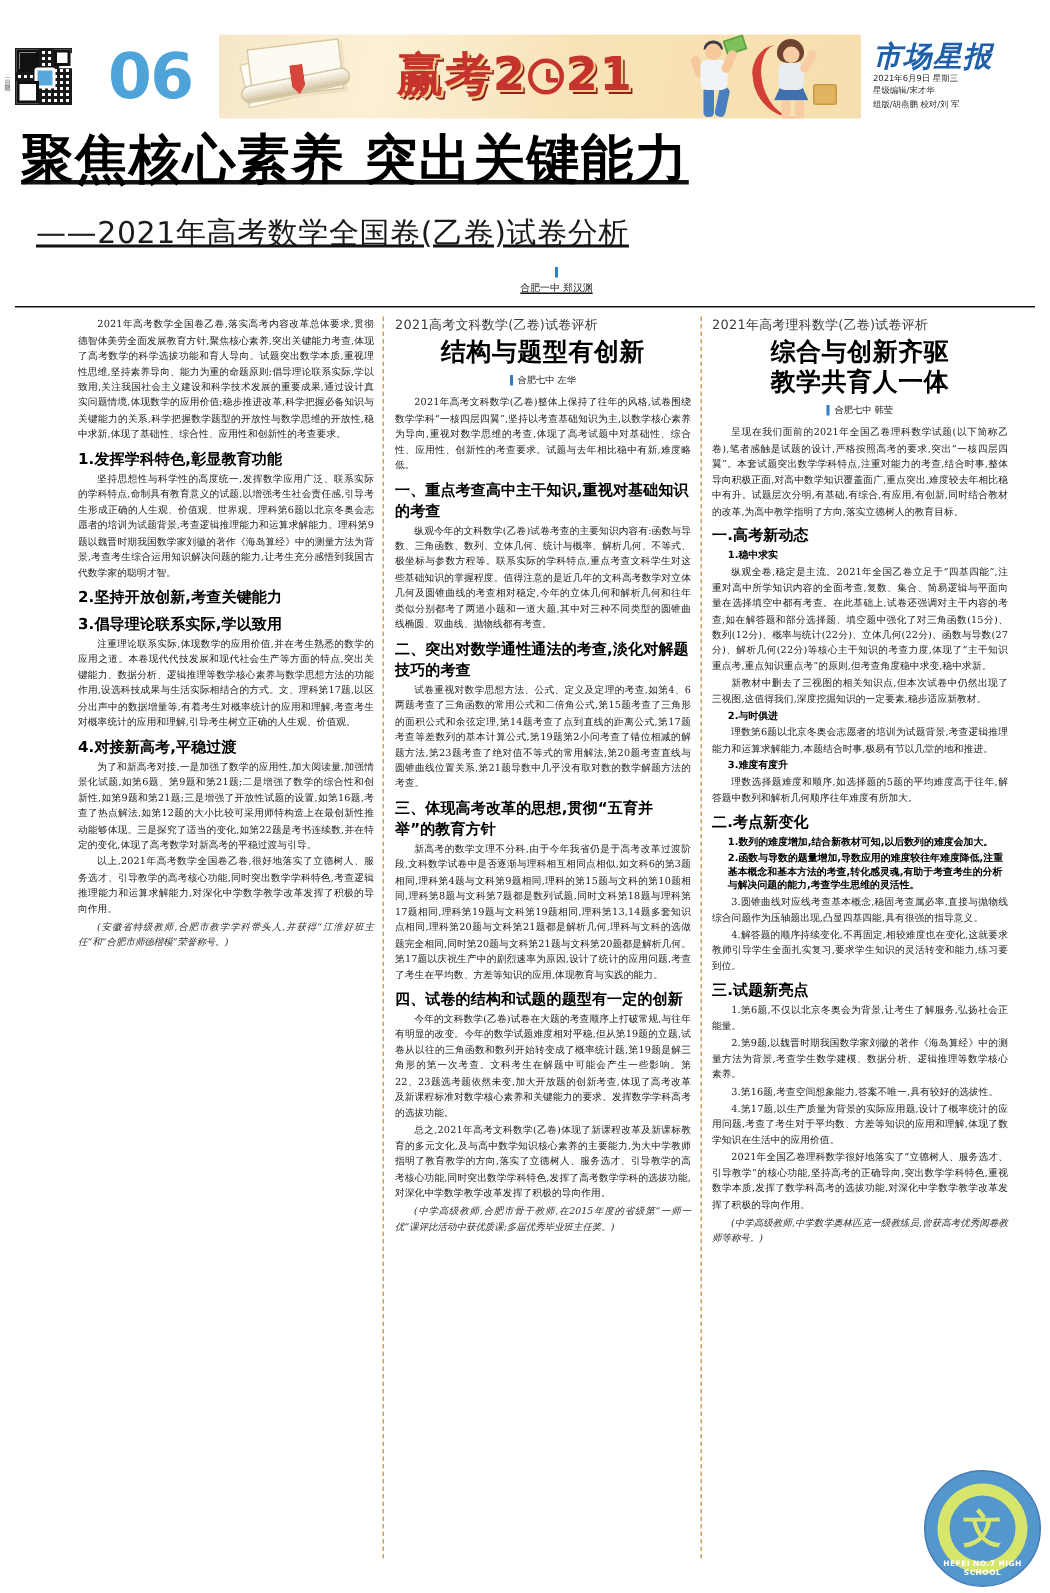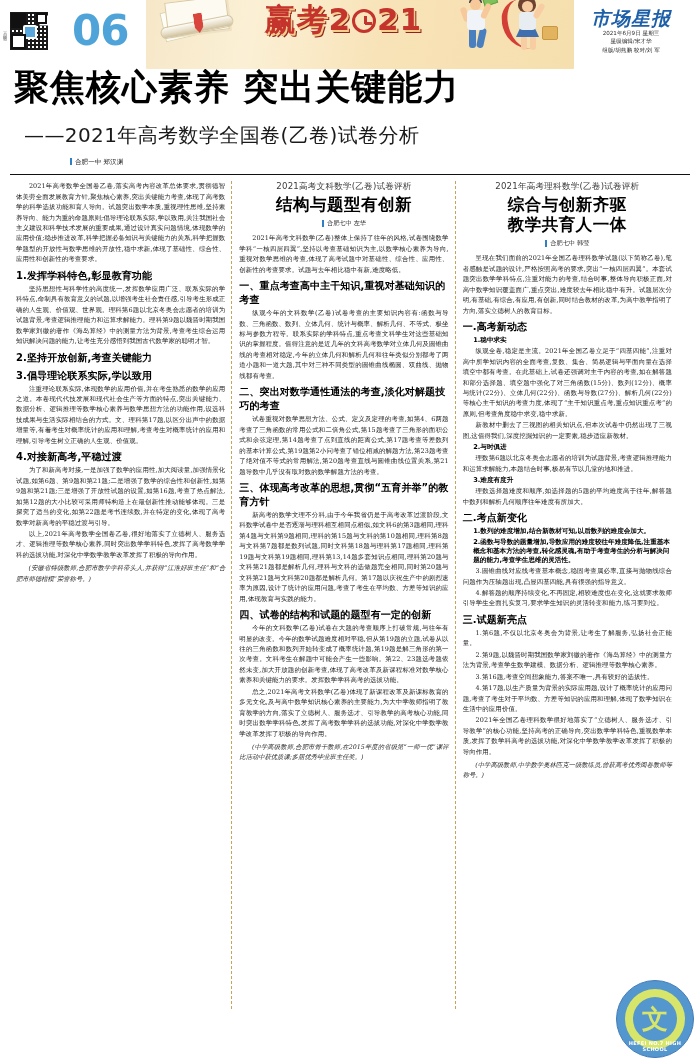--- a/index.html
+++ b/index.html
@@ -11,20 +11,21 @@
     position:relative;
     overflow:hidden;
   }
 
   
   .masthead {
     position:relative;
     height:62px;
     display:flex;
     align-items:center;
+    margin-top:20px;
   }
   .qr-block {
     width:58px; height:50px;
     margin-left:2px;
     display:flex; align-items:center;
     flex:0 0 auto;
   }
   .qr-side-text {
     writing-mode:vertical-rl;
     font-size:4.2px;
@@ -67,21 +68,21 @@
     font-size:42px;
     color:#4ea3d8;
     letter-spacing:-1px;
     margin-left:12px;
     line-height:1;
     flex:0 0 auto;
   }
 
   .banner {
     flex:1 1 auto;
-    height:76px;
+    height:56px;
     margin:0 8px 0 18px;
     background:linear-gradient(100deg,#f6e7c8 0%,#fbf0d5 25%,#f8e3b8 55%,#f6dfae 100%);
     position:relative;
     overflow:hidden;
     border-radius:1px;
   }
   .banner .scroll-art {
     position:absolute; left:14px; top:4px;
     width:92px; height:50px;
   }
@@ -153,36 +154,36 @@
     position:absolute; left:52px; top:6px; width:46px; height:50px;
     border-left:6px solid #d33f36; border-radius:40% 0 0 60%;
     transform:rotate(-6deg);
   }
   .satchel { left:92px; top:33px; width:16px; height:14px; background:#e3b45f; border-radius:2px; border:1px solid #c79841; }
 
   
   .nameplate {
     flex:0 0 auto;
     width:118px;
-    text-align:center;
+    text-align:left;
     padding-right:20px;
   }
   .np-logo {
     font-size:19px; font-weight:700;
     color:#1d5fa8;
     letter-spacing:1px;
     font-family:"DejaVu Serif","Liberation Serif",serif;
     font-style:italic;
     line-height:1.1;
     white-space:nowrap;
   }
   .np-line { font-size:5.6px; color:#2a2a2a; line-height:1.5; white-space:nowrap; }
 
   
-  .headline-wrap { padding:6px 28px 0 14px; }
+  .headline-wrap { padding:6px 28px 0 14px;text-decoration:underline; }
   h1.headline {
     font-family:"DejaVu Sans","Liberation Sans",sans-serif;
     font-size:35px;
     font-weight:700;
     letter-spacing:1px;
     color:#000;
     line-height:1.12;
     white-space:nowrap;
   }
   .subhead {
@@ -190,46 +191,47 @@
     color:#1a1a1a;
     margin-top:15px;
     margin-left:10px;
     letter-spacing:0.4px;
     white-space:nowrap;
   }
   .byline-main {
     margin-top:9px; margin-left:56px;
     font-size:6.6px;
     color:#222;
-    display:flex; align-items:flex-start; gap:3px;
+    display:flex; align-items:center; gap:3px;flex-direction:column;
   }
   .bl-bar { display:inline-block; width:2px; height:7px; background:#2f7fc4; }
 
   .rule {
     height:1px; background:#111; margin:7px 10px 0 10px;
   }
 
   
   .columns {
     display:flex;
     padding:6px 21px 0 9px;
     height:836px;
+    margin-left:36px;
   }
   .col {
     width:33.333%;
     padding:0 7px;
     position:relative;
   }
   .col.sep::after {
     content:"";
     position:absolute; right:0; top:0; bottom:2px;
     border-right:1px dashed #c8a45a;
   }
   .kicker {
-    text-align:center;
+    text-align:left;
     font-size:8.6px;
     color:#3a3a3a;
     letter-spacing:0.2px;
     margin-bottom:2px;
     white-space:nowrap;
   }
   h2.coltitle {
     text-align:center;
     font-size:16.5px;
     font-weight:700;
@@ -380,21 +382,21 @@
 <div class="columns">
   <div class="col sep">
       <p class="body">2021年高考数学全国卷乙卷,落实高考内容改革总体要求,贯彻德智体美劳全面发展教育方针,聚焦核心素养,突出关键能力考查,体现了高考数学的科学选拔功能和育人导向。试题突出数学本质,重视理性思维,坚持素养导向、能力为重的命题原则;倡导理论联系实际,学以致用,关注我国社会主义建设和科学技术发展的重要成果,通过设计真实问题情境,体现数学的应用价值;稳步推进改革,科学把握必备知识与关键能力的关系,科学把握数学题型的开放性与数学思维的开放性,稳中求新,体现了基础性、综合性、应用性和创新性的考查要求。</p>
       <h3 class="sec">1.发挥学科特色,彰显教育功能</h3>
       <p class="body">坚持思想性与科学性的高度统一,发挥数学应用广泛、联系实际的学科特点,命制具有教育意义的试题,以增强考生社会责任感,引导考生形成正确的人生观、价值观、世界观。理科第6题以北京冬奥会志愿者的培训为试题背景,考查逻辑推理能力和运算求解能力。理科第9题以魏晋时期我国数学家刘徽的著作《海岛算经》中的测量方法为背景,考查考生综合运用知识解决问题的能力,让考生充分感悟到我国古代数学家的聪明才智。</p>
       <h3 class="sec">2.坚持开放创新,考查关键能力</h3>
       <h3 class="sec">3.倡导理论联系实际,学以致用</h3>
       <p class="body">注重理论联系实际,体现数学的应用价值,并在考生熟悉的数学的应用之道。本卷现代代技发展和现代社会生产等方面的特点,突出关键能力、数据分析、逻辑推理等数学核心素养与数学思想方法的功能作用,设选科技成果与生活实际相结合的方式。文、理科第17题,以区分出声中的数据增量等,有着考生对概率统计的应用和理解,考查考生对概率统计的应用和理解,引导考生树立正确的人生观、价值观。</p>
       <h3 class="sec">4.对接新高考,平稳过渡</h3>
       <p class="body">为了和新高考对接,一是加强了数学的应用性,加大阅读量,加强情景化试题,如第6题、第9题和第21题;二是增强了数学的综合性和创新性,如第9题和第21题;三是增强了开放性试题的设置,如第16题,考查了热点解法,如第12题的大小比较可采用师特构造上在最创新性推动能够体现。三是探究了适当的变化,如第22题是考书连续数,并在特定的变化,体现了高考数学对新高考的平稳过渡与引导。</p>
-      <p class="body">以上,2021年高考数学全国卷乙卷,很好地落实了立德树人、服务选才、逻辑推理等数学核心素养,同时突出数学学科特色,发挥了高考数学学科的选拔功能,对深化中学数学教学改革发挥了积极的导向作用。</p>
+      <p class="body">以上,2021年高考数学全国卷乙卷,很好地落实了立德树人、服务选才、引导教学的高考核心功能,同时突出数学学科特色,考查逻辑推理能力和运算求解能力,对深化中学数学教学改革发挥了积极的导向作用。</p>
       <p class="note">(安徽省特级教师,合肥市教学学科带头人,并获得“江淮好班主任”和“合肥市师德楷模”荣誉称号。)</p>
     </div>
   <div class="col sep">
       <div class="kicker">2021高考文科数学(乙卷)试卷评析</div>
       <h2 class="coltitle">
         <div>结构与题型有创新</div>
       </h2>
       <div class="byline-col">
         <span class="bl-bar"></span>
         <span>合肥七中 左华</span>

